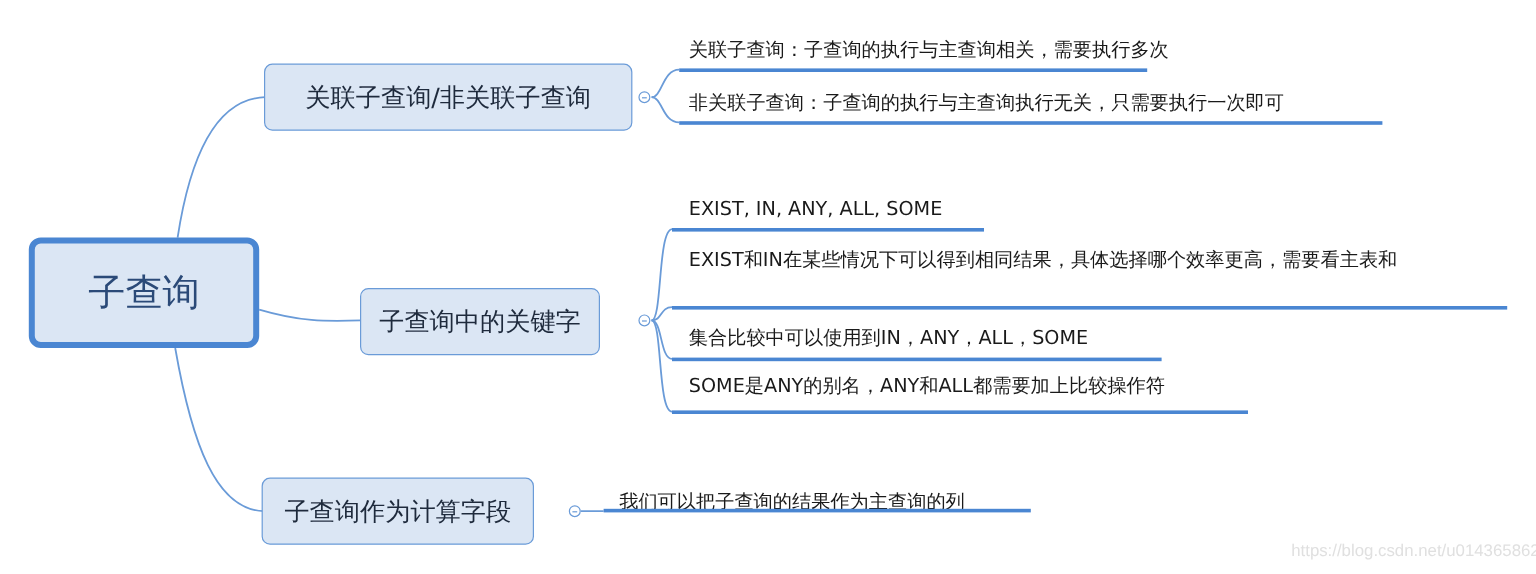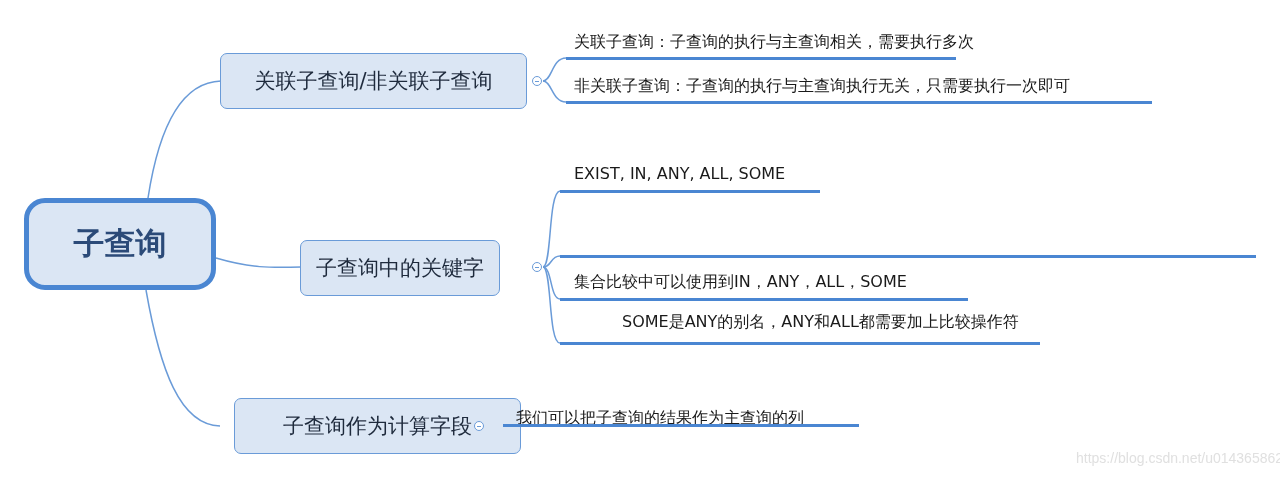--- a/index.html
+++ b/index.html
@@ -3,21 +3,21 @@
 <meta charset="utf-8">
 <style>
   html, body { margin:0; padding:0; background:#ffffff; }
   body { width:1280px; height:478px; position:relative; overflow:hidden;
          font-family:"DejaVu Sans","Liberation Sans",sans-serif; color:#1f1f1f; }
   svg.lines { position:absolute; left:0; top:0; width:1280px; height:478px; }
   .node { position:absolute; box-sizing:border-box; background:#dbe6f4;
           border:1.5px solid #6a9bd8; border-radius:7px; display:flex;
           align-items:center; justify-content:center; color:#1e2a3c; white-space:nowrap; }
   .root { left:24px; top:198px; width:192px; height:92px; border:5px solid #4a86d2;
-          border-radius:21px; font-size:31px; font-weight:bold; color:#2b4a78; }
+          border-radius:10px; font-size:31px; font-weight:normal; color:#2b4a78; }
   .branch { font-size:21px; }
   .leaf { position:absolute; font-size:16px; line-height:24px; color:#1a1a1a; white-space:nowrap; }
   .underline { position:absolute; height:3px; background:#4a86d2; }
   .collapse { position:absolute; width:10px; height:10px; border:1.2px solid #6a9bd8; border-radius:50%;
               background:#ffffff; box-sizing:border-box; }
   .collapse::after { content:""; position:absolute; left:2px; top:3.5px; width:4px; height:1px; background:#6a9bd8; }
   .watermark { position:absolute; left:1076px; top:450px; font-size:14px; color:#e0e0e0;
                font-family:"Liberation Sans",sans-serif; }
 </style>
 </head>
@@ -55,27 +55,28 @@
 <div class="leaf" style="left:574px;top:74px;">非关联子查询：子查询的执行与主查询执行无关，只需要执行一次即可</div>
 <div class="underline" style="left:566px;top:101px;width:586px;"></div>
 
 <div class="node branch" style="left:300px;top:240px;width:200px;height:56px;">
   <span>子查询中的关键字</span>
 </div>
 <div class="collapse" style="left:532px;top:262px;"></div>
 <div class="leaf" style="left:574px;top:162px;text-align:center;">EXIST, IN, ANY, ALL, SOME</div>
 <div class="underline" style="left:560px;top:190px;width:260px;"></div>
 <div class="leaf" style="left:574px;top:205px;">
+  <div>EXIST和IN在某些情况下可以得到相同结果，具体选择哪个效率更高，需要看主表和</div>
 </div>
 <div class="underline" style="left:560px;top:255px;width:696px;"></div>
 <div class="leaf" style="left:574px;top:270px;">集合比较中可以使用到IN，ANY，ALL，SOME</div>
 <div class="underline" style="left:560px;top:298px;width:408px;"></div>
-<div class="leaf" style="left:574px;top:310px;margin-left:48px;">SOME是ANY的别名，ANY和ALL都需要加上比较操作符</div>
+<div class="leaf" style="left:574px;top:310px;">SOME是ANY的别名，ANY和ALL都需要加上比较操作符</div>
 <div class="underline" style="left:560px;top:342px;width:480px;"></div>
 
-<div class="node branch" style="left:234px;top:398px;width:287px;height:56px;">
+<div class="node branch" style="left:218px;top:398px;width:227px;height:56px;">
   <span>子查询作为计算字段</span>
 </div>
 <div class="collapse" style="left:474px;top:421px;"></div>
 <div class="leaf" style="left:516px;top:406px;">我们可以把子查询的结果作为主查询的列</div>
 <div class="underline" style="left:503px;top:424px;width:356px;"></div>
 
 <div class="watermark">https://blog.csdn.net/u014365862</div>
 
 </body></html>

